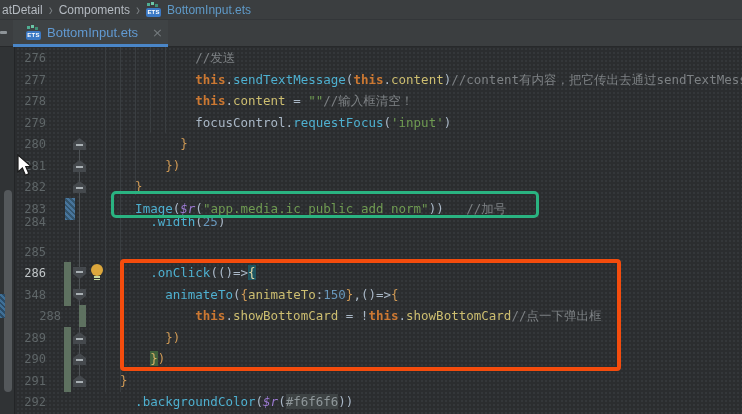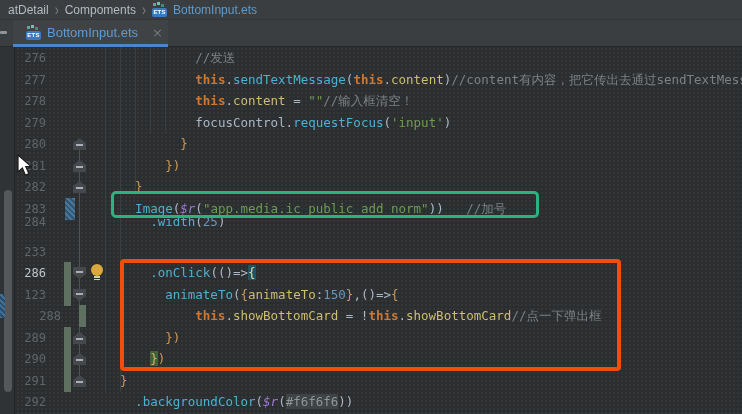--- a/index.html
+++ b/index.html
@@ -5,21 +5,21 @@
   html,body{margin:0;padding:0;background:#1e1f22;}
   #app{
     position:relative;width:742px;height:414px;overflow:hidden;
     background:#2b2d2f;
     font-family:"DejaVu Sans Mono","Liberation Mono",monospace;
   }
   
   #breadcrumb-bar{
     position:absolute;left:0;top:0;width:742px;height:20px;
     background:#3b3e40;border-bottom:1px solid #333639;
-    display:flex;align-items:center;gap:6px;padding-left:8px;box-sizing:border-box;
+    display:flex;align-items:center;gap:6px;padding-left:2px;box-sizing:border-box;
     font-family:"Liberation Sans","DejaVu Sans",sans-serif;font-size:12px;color:#b4bac0;
     white-space:nowrap;
   }
   .crumb{color:#b4bac0;}
   .crumb-file{color:#5f9ac8;}
   .crumb-sep{color:#7b8084;font-size:12px;transform:scaleY(1.3);display:inline-block;}
   #tab-bar{
     position:absolute;left:0;top:20px;width:742px;height:27px;
     background:#3b3e40;border-bottom:1px solid #27292b;box-sizing:border-box;
   }
@@ -185,36 +185,36 @@
         <div class="row" style="top: 151px;">
           <div class="vcs-modified"></div>
           <div class="lnum">283</div>
           <span class="code">    <span class="tok-fn">Image</span><span class="tok-pun">(</span><span class="tok-res">$r</span><span class="tok-pun">(</span><span class="tok-str">"app.media.ic_public_add_norm"</span><span class="tok-pun">))</span><span class="tok-pun">   </span><span class="tok-cmt">//加号</span></span>
         </div>
         <div class="row" style="top: 164px; padding-left: 34px;">
           <div class="lnum">284</div>
           <span class="code">      <span class="tok-fn">.width</span><span class="tok-pun">(</span><span class="tok-num">25</span><span class="tok-pun">)</span></span>
         </div>
         <div class="row" style="top: 194px;">
-          <div class="lnum">233</div>
+          <div class="lnum">285</div>
         </div>
         <div class="row" style="top: 215px;">
           <div class="vcs-added"></div>
           <div class="lnum bright">286</div>
           <div class="fold fold-start"></div>
           <div class="bulb">
             <span class="glass"></span>
             <span class="s1"></span>
             <span class="s2"></span>
           </div>
           <span class="code">      <span class="tok-fn">.onClick</span><span class="tok-pun">(()=&gt;</span><span class="tok-hlo">{</span></span>
         </div>
         <div class="row" style="top: 237px;">
           <div class="vcs-added"></div>
-          <div class="lnum">123</div>
+          <div class="lnum">348</div>
           <div class="fold fold-start"></div>
           <span class="code">        <span class="tok-fn">animateTo</span><span class="tok-pun">(</span><span class="tok-brc">{</span><span class="tok-fld">animateTo</span><span class="tok-pun">:</span><span class="tok-num">150</span><span class="tok-brc">}</span><span class="tok-pun">,()=&gt;</span><span class="tok-brc">{</span></span>
         </div>
         <div class="row" style="top: 258px; margin-left: 15px;">
           <div class="vcs-added"></div>
           <div class="lnum">288</div>
           <span class="code">          <span class="tok-kw">this</span><span class="tok-pun">.</span><span class="tok-fld">showBottomCard</span><span class="tok-pun"> = !</span><span class="tok-kw">this</span><span class="tok-pun">.</span><span class="tok-fld">showBottomCard</span><span class="tok-cmt">//点一下弹出框</span></span>
         </div>
         <div class="row" style="top: 280px;">
           <div class="vcs-added"></div>

